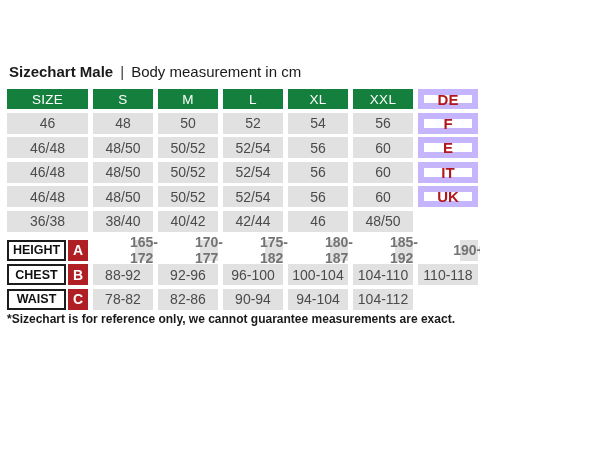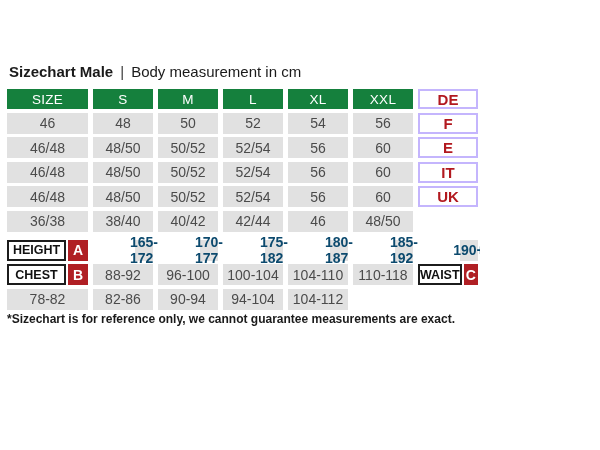--- a/index.html
+++ b/index.html
@@ -14,24 +14,24 @@
   
   .sizechart-table {
     position:absolute; left:7px; top:89px;
     display:grid;
     grid-template-columns:81px repeat(6,60px);
     grid-template-rows:20px repeat(5,21px) 1px repeat(3,21px);
     gap:3.5px 5px;
   }
   .cell { display:flex; align-items:center; justify-content:center; }
   .head { background:#15803d; color:#fff; font-size:13.5px; letter-spacing:.3px; }
-  .rowlabel { background:#fff; border:2px solid #c4b5fd; }
+  .rowlabel { background:#fff; border:6px solid #c4b5fd; }
   .red { color:#b2191f; font-weight:bold; font-size:15px; }
   .data { background:#e1e1e1; color:#4b4b4b; font-size:14px; }
-  .data.bold { color:#0c4a6e; font-weight:bold;margin-left:42px; }
+  .data.bold { color:#737373; font-weight:bold;margin-left:42px; }
   .spacer { height:1px; background:transparent; }
   .labelwrap { display:flex; gap:2px; }
   .mlabel { flex:1; background:#fff; border:2px solid #1c1c1c; color:#111; font-weight:bold; font-size:12.5px; display:flex; align-items:center; justify-content:center; }
   .mbadge { width:20px; background:#b01f24; color:#fff; font-weight:bold; font-size:14px; display:flex; align-items:center; justify-content:center; }
 
   
   .footnote { position:absolute; left:7px; top:312px; font-size:12px; font-weight:bold; color:#1a1a1a; }
 
   
   .vline { position:absolute; left:490px; top:89px; width:2px; height:228px; background:#9e2f2a; }
@@ -104,20 +104,21 @@
       <div class="cell data bold">170-177</div>
       <div class="cell data bold">175-182</div>
       <div class="cell data bold">180-187</div>
       <div class="cell data bold">185-192</div>
       <div class="cell data bold">190+</div>
       <div class="labelwrap">
         <div class="mlabel">CHEST</div>
         <div class="mbadge">B</div>
       </div>
       <div class="cell data">88-92</div>
+      <div class="cell data">92-96</div>
       <div class="cell data">96-100</div>
       <div class="cell data">100-104</div>
       <div class="cell data">104-110</div>
       <div class="cell data">110-118</div>
       <div class="labelwrap">
         <div class="mlabel">WAIST</div>
         <div class="mbadge">C</div>
       </div>
       <div class="cell data">78-82</div>
       <div class="cell data">82-86</div>

